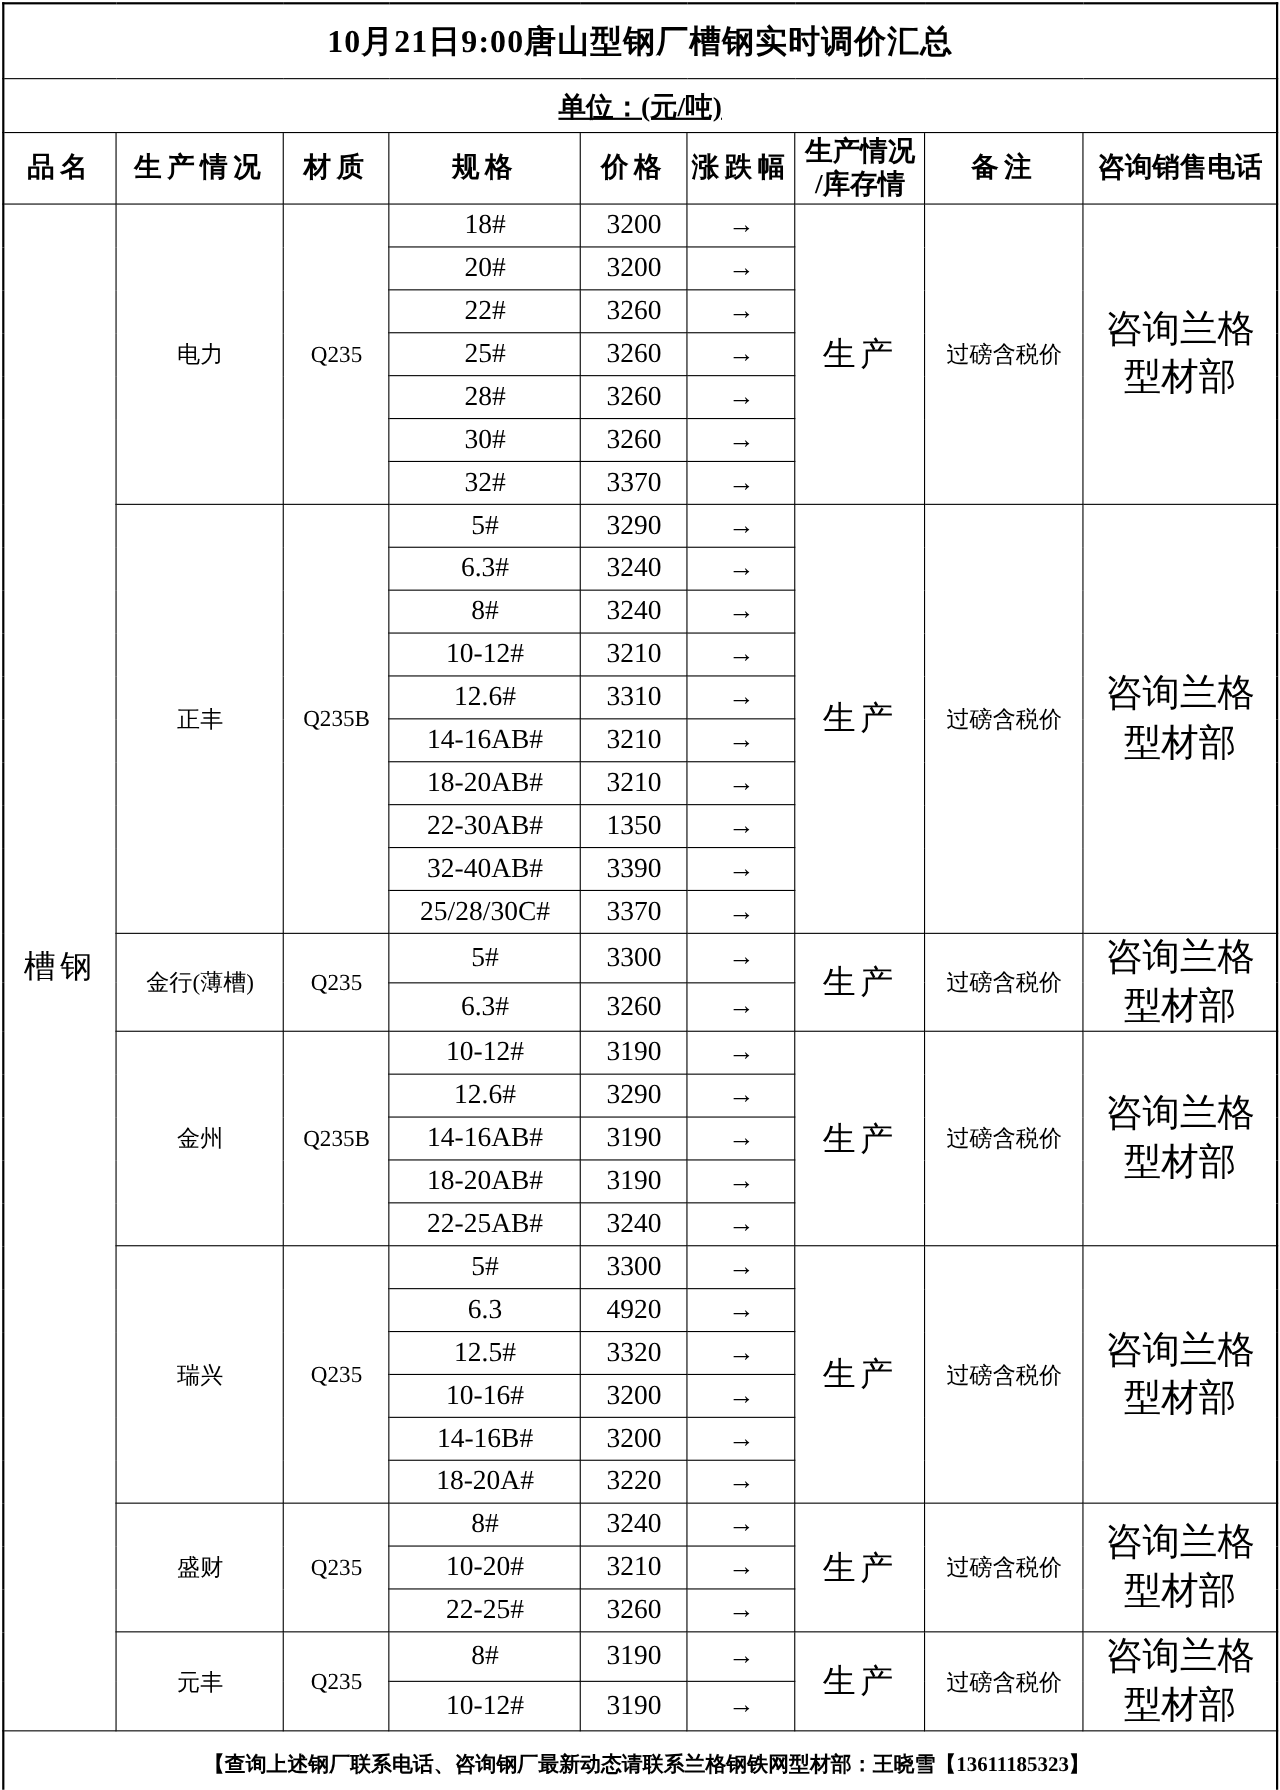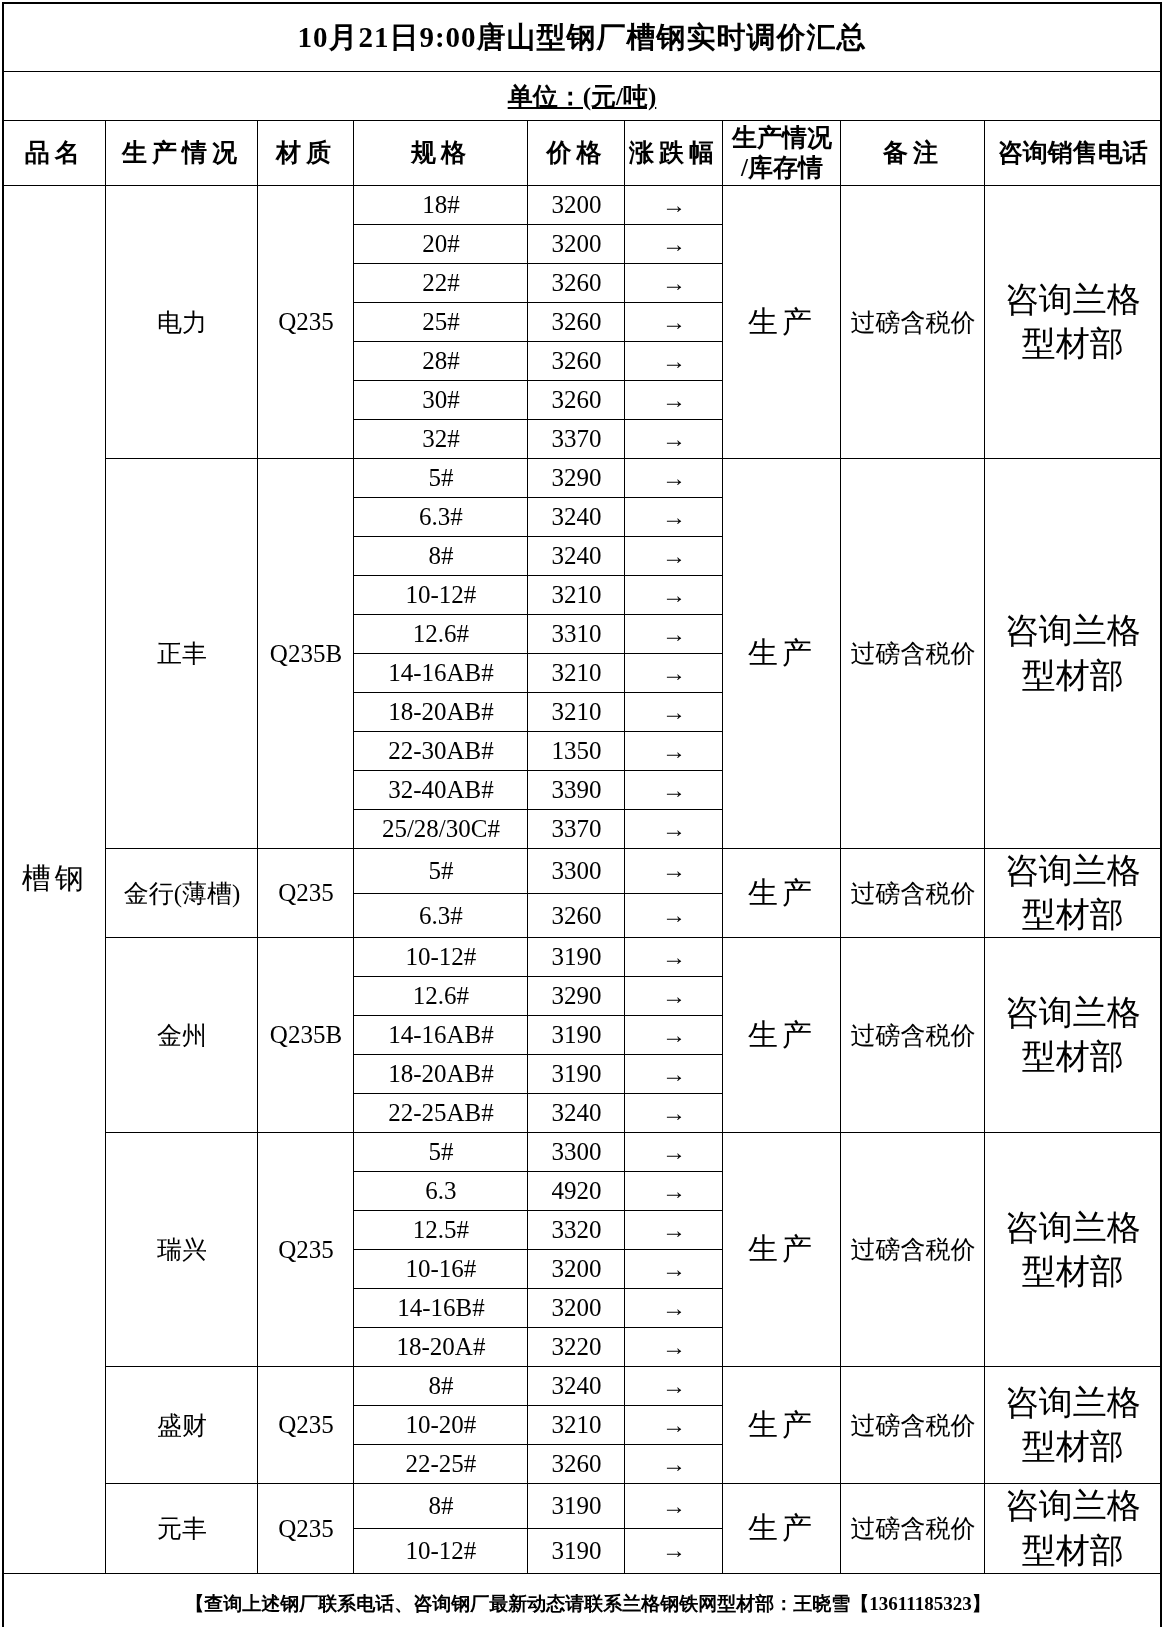--- a/index.html
+++ b/index.html
@@ -21,21 +21,21 @@
     overflow:hidden;
   }
   tr.title-row td{height:67px;font-size:29px;font-weight:bold;letter-spacing:1px;}
   tr.unit-row td{height:48px;font-size:25px;font-weight:bold;text-decoration:underline;}
   tr.header-row th{height:64px;font-size:25px;font-weight:bold;white-space:pre-line;line-height:1.2;letter-spacing:5px;}
   tr.header-row th.no-ls{letter-spacing:0;}
   tr.r td{height:38px;}
   td.spec,td.price{font-size:25px;}
   td.trend{font-size:24px;}
   td.product{font-size:29px;letter-spacing:4px;}
-  td.mill,td.material,td.note{font-size:25px;text-align:center;}
+  td.mill,td.material,td.note{font-size:21px;text-align:center;}
   td.production{font-size:30px;letter-spacing:4px;}
   td.phone{font-size:34px;line-height:1.3;padding:0 8px;}
   tr.footer-row td{height:61px;font-size:19px;font-weight:bold;padding-left:12px;}
 </style>
 </head>
 <body>
 
 <table class="sheet">
   <colgroup>
     <col style="width:103px">

